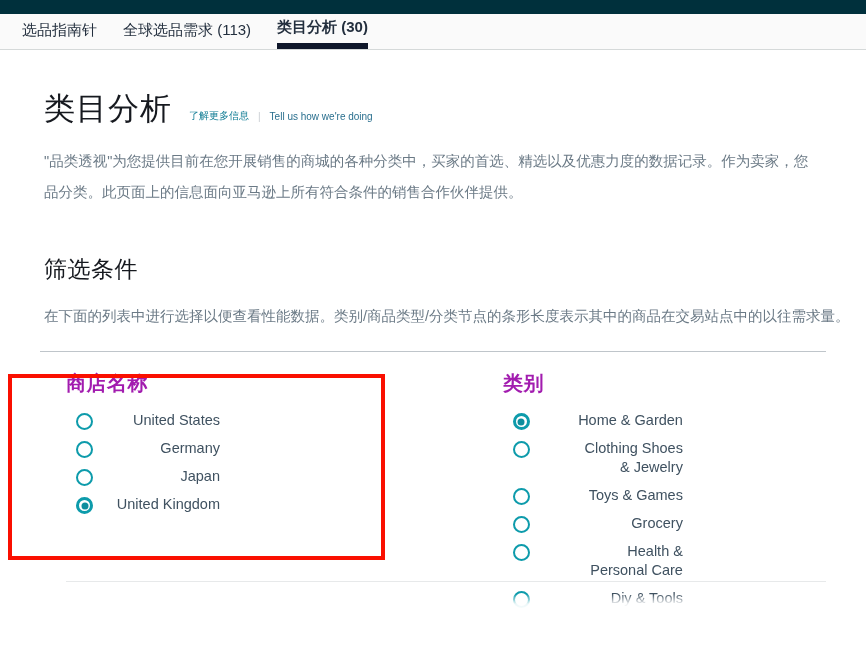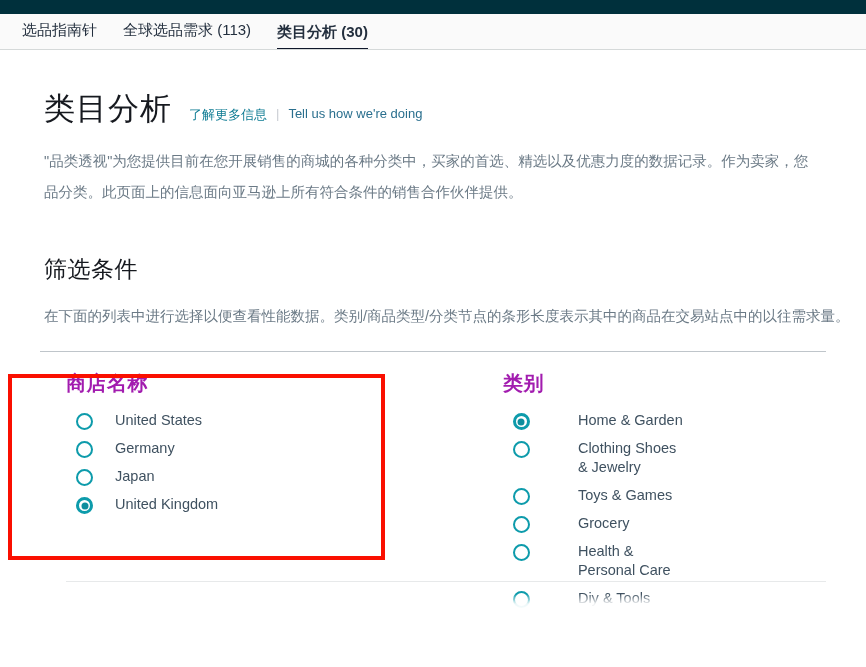--- a/index.html
+++ b/index.html
@@ -38,21 +38,21 @@
     color: #232f3e;
     padding: 0 0 9px 0;
     margin-right: 26px;
     cursor: pointer;
     white-space: nowrap;
     border-bottom: 3px solid transparent;
     line-height: 1;
   }
   .tab.active {
     font-weight: bold;
-    border-bottom: 1px solid #0f172a;
+    border-bottom: 6px solid #0f172a;
     text-align: center;
   }
 
   
   .content {
     padding: 0 40px;
     box-sizing: border-box;
   }
 
   .title-row {
@@ -64,23 +64,23 @@
   .page-title {
     font-size: 31px;
     font-weight: 400;
     color: #16191f;
     letter-spacing: 1px;
     margin: 0;
     line-height: 1;
   }
   .title-links {
     margin-left: 17px;
-    font-size: 13px;
-    display: flex;
-    align-items: flex-start;
+    font-size: 10px;
+    display: flex;
+    align-items: center;
     white-space: nowrap;
   }
   .link {
     color: #0d7b93;
     text-decoration: none;
     cursor: pointer;
   }
   .link-divider {
     color: #c9cdd2;
     margin: 0 9px;
@@ -134,21 +134,21 @@
   .panel-cat   { width: 378px; padding-left: 20px; }
 
   .panel-heading {
     font-size: 20px;
     font-weight: bold;
     color: #a21caf;
     letter-spacing: 0.5px;
     margin-bottom: 14px;
   }
 
-  .opt-list { padding-left: 10px; }
+  .opt-list { padding-left: 10px; text-align: right; }
   .opt-row {
     display: flex;
     align-items: flex-start;
     margin-bottom: 9px;
   }
   .radio {
     width: 17px;
     height: 17px;
     border-radius: 50%;
     border: 2px solid #0d9bab;

